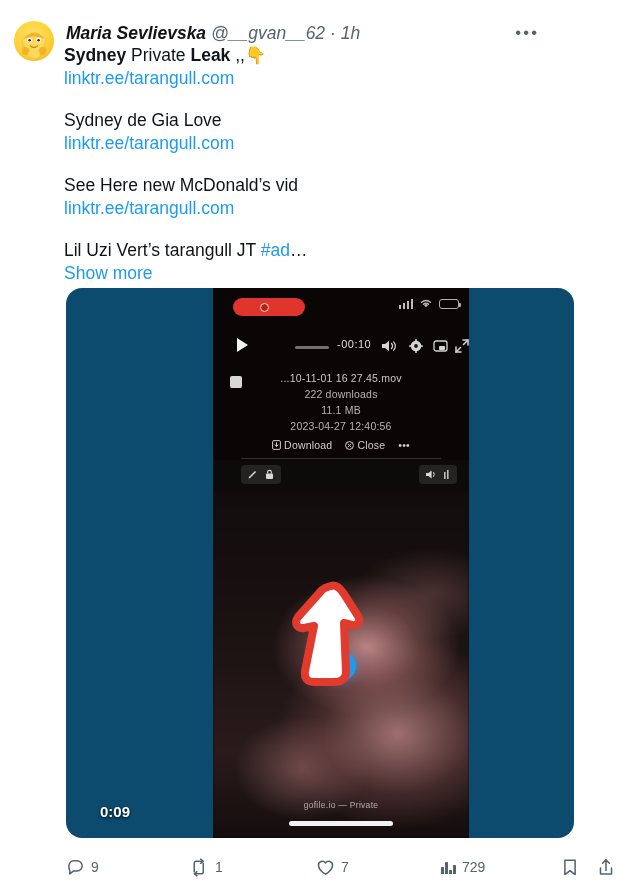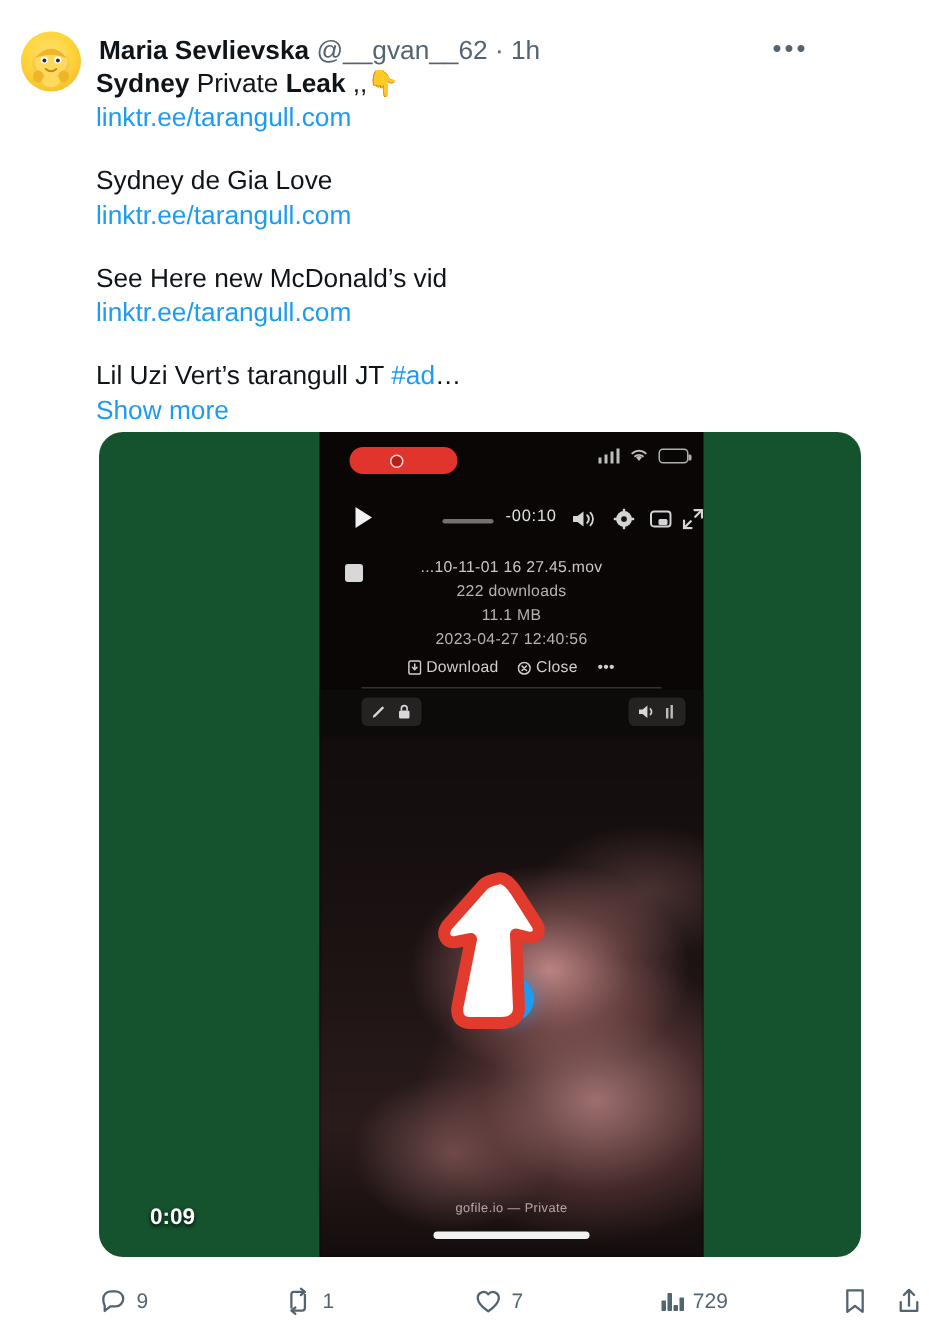--- a/index.html
+++ b/index.html
@@ -17,20 +17,21 @@
     background: #fff;
     padding: 0;
   }
 
   
   .header {
     position: absolute;
     left: 0; top: 0;
     width: 556px;
     height: 90px;
+    font-style: italic;
   }
   .avatar {
     position: absolute;
     left: 14px; top: 21px;
     width: 40px; height: 40px;
     border-radius: 50%;
     background: radial-gradient(circle at 45% 35%, #ffe066 0%, #ffd43b 45%, #f0b429 100%);
     overflow: hidden;
   }
   .avatar svg { display: block; }
@@ -74,21 +75,21 @@
   .gap { height: 19px; }
   .show-more { color: #1d9bf0; }
 
   
   .media {
     position: absolute;
     left: 66px; top: 288px;
     width: 508px; height: 550px;
     border-radius: 16px;
     overflow: hidden;
-    background: #14532d;
+    background: #0c4a6e;
   }
   
   .phone {
     position: absolute;
     left: 147px; top: 0;
     width: 256px; height: 550px;
     background: #0a0606;
     overflow: hidden;
   }
   .phone-statusbar {

